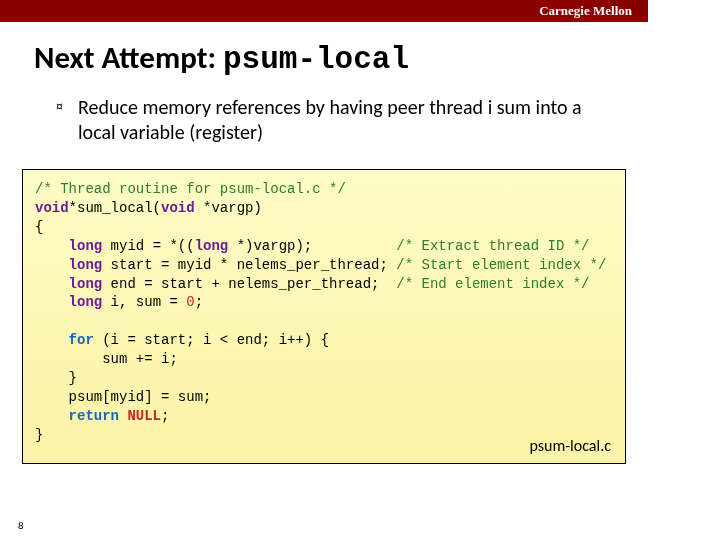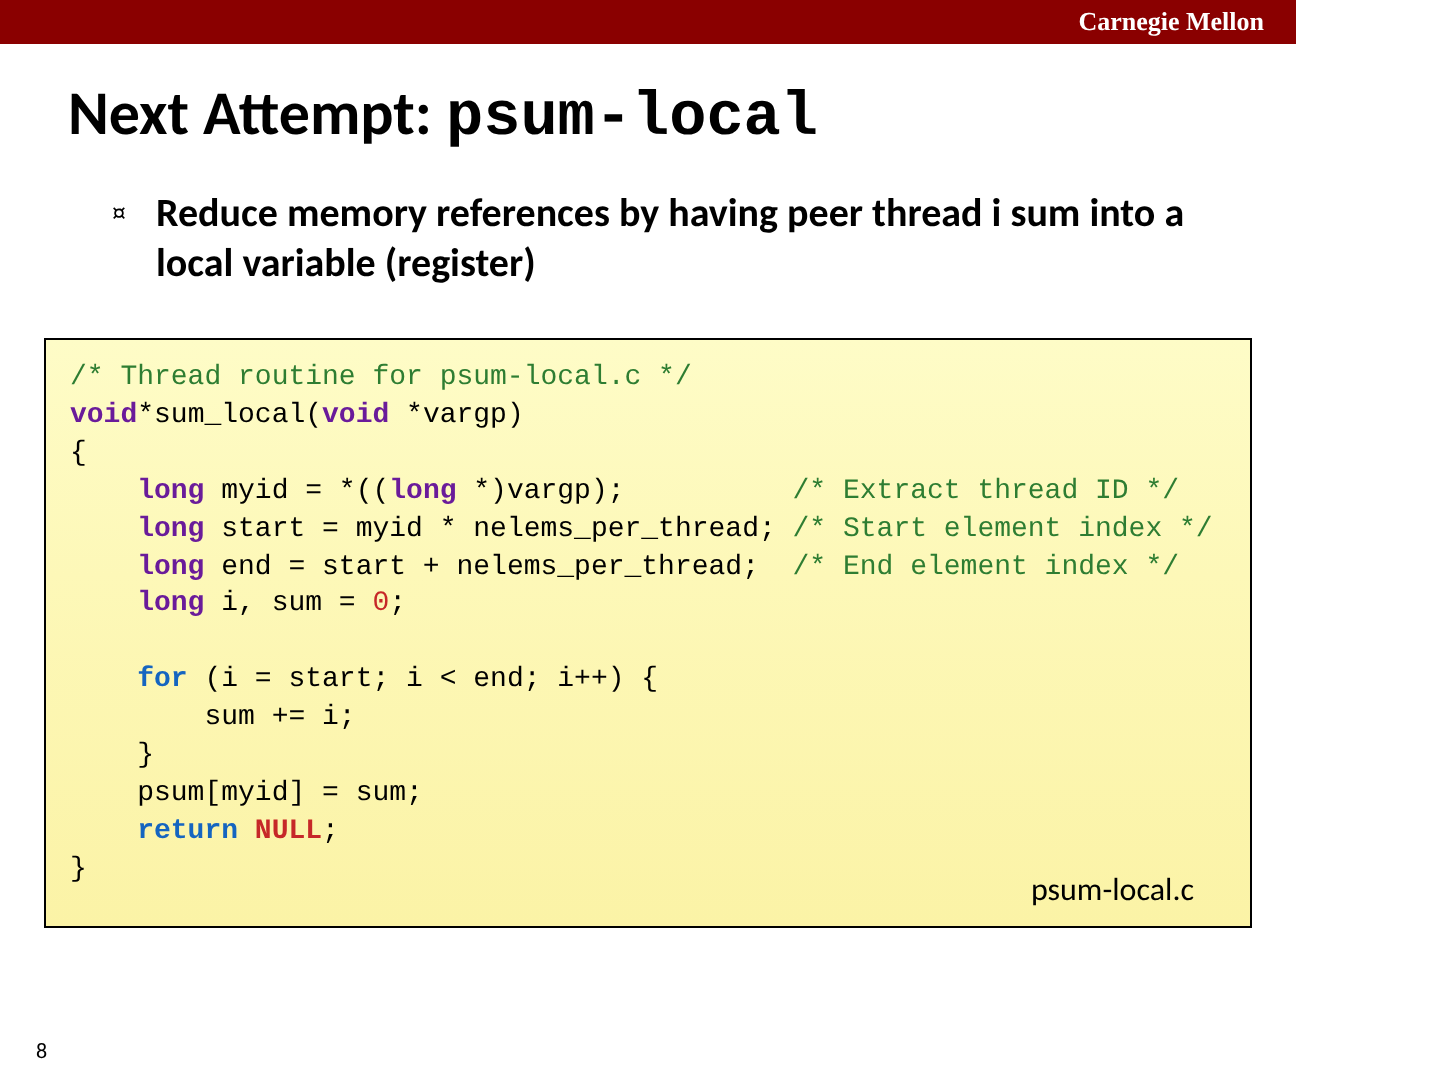--- a/index.html
+++ b/index.html
@@ -5,29 +5,29 @@
   * { box-sizing: border-box; margin: 0; padding: 0; }
   html, body { width: 720px; height: 540px; overflow: hidden; font-family: Calibri, Arial, sans-serif; background: #fff; color: #000; }
   .slide { width: 648px; height: 540px; position: relative; border-radius: 16px; }
   .topbar { height: 22px; background: #8a0000; text-align: right; padding-right: 16px; }
   .topbar span { color: #fff; font-weight: 700; font-size: 13px; line-height: 22px; font-family: "Times New Roman", serif; }
   .title { padding: 18px 22px 10px 34px; font-weight: 700; font-size: 31px; line-height: 1.1; }
   .title .mono { font-family: "Courier New", monospace; font-weight: 700; }
   .bullets { padding: 8px 30px 0 56px; }
   .b1 { display: flex; }
   .b1 .mark { width: 22px; flex: 0 0 22px; font-size: 14px; line-height: 24px; }
-  .b1 .txt { font-size: 20px; font-weight: 700; line-height: 1.25; }
+  .b1 .txt { font-size: 20px; font-weight: 400; line-height: 1.25; }
   .codebox { margin: 24px 22px 0 22px; border: 1px solid #000; background: linear-gradient(180deg, #fefcc7 0%, #fdf8b8 40%, #fbf3a6 100%); padding: 10px 12px 18px 12px; position: relative; }
   .code { font-family: "Courier New", monospace; font-size: 14px; line-height: 1.35; white-space: pre; }
   .c-comment { color: #2e7d32; }
   .c-type    { color: #6a1b9a; font-weight: 700; }
   .c-kw      { color: #1565c0; font-weight: 700; }
   .c-num     { color: #c62828; }
   .c-null    { color: #c62828; font-weight: 700; }
-  .filelabel { position: absolute; right: 28px; bottom: 8px; font-family: Calibri, Arial, sans-serif; font-size: 16px; color: #000; }
+  .filelabel { position: absolute; right: 14px; bottom: 8px; font-family: Calibri, Arial, sans-serif; font-size: 16px; color: #000; }
   .footer { position: absolute; left: 0; right: 0; bottom: 8px; padding: 0 18px; display: flex; justify-content: space-between; font-size: 11px; color: #000; }
 </style>
 </head>
 <body>
 
 <div class="slide">
 
   <div class="topbar">
     <span>Carnegie Mellon</span>
   </div>

